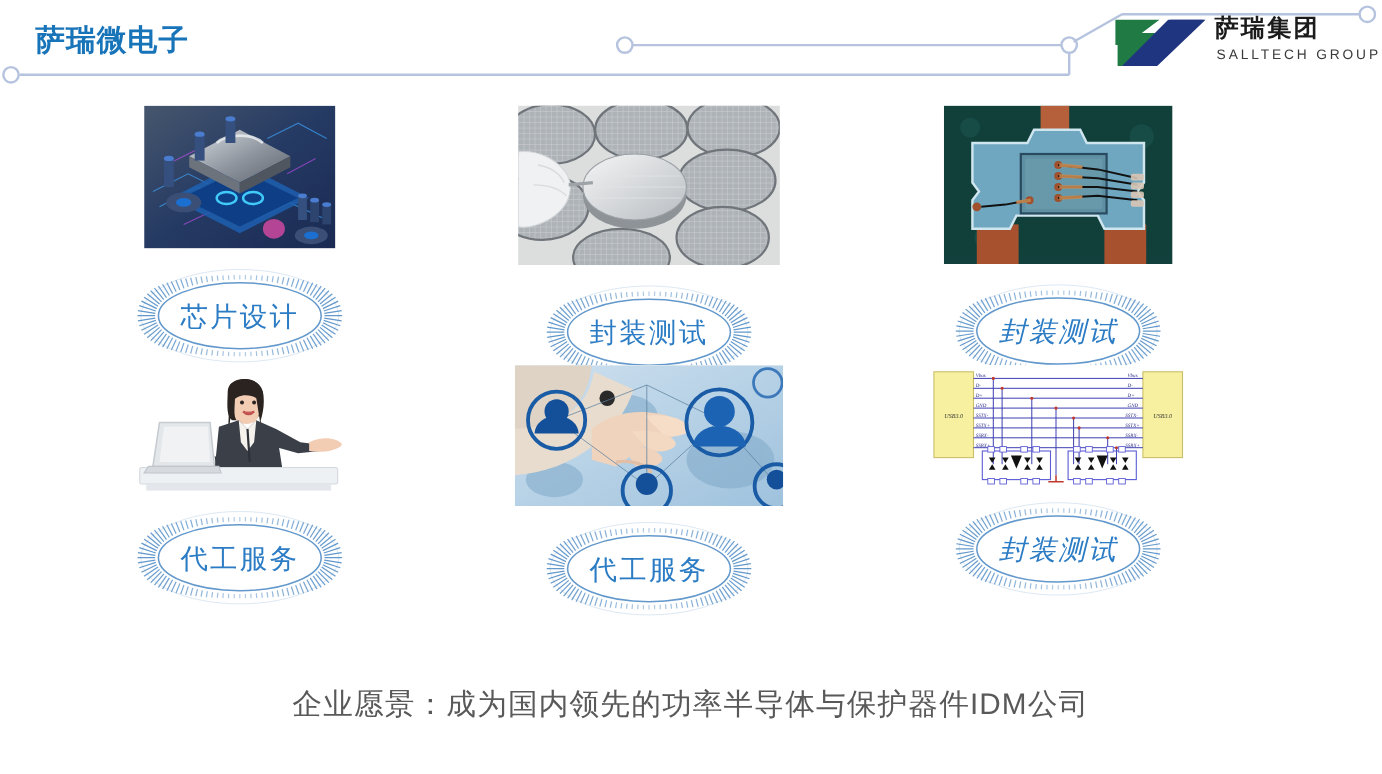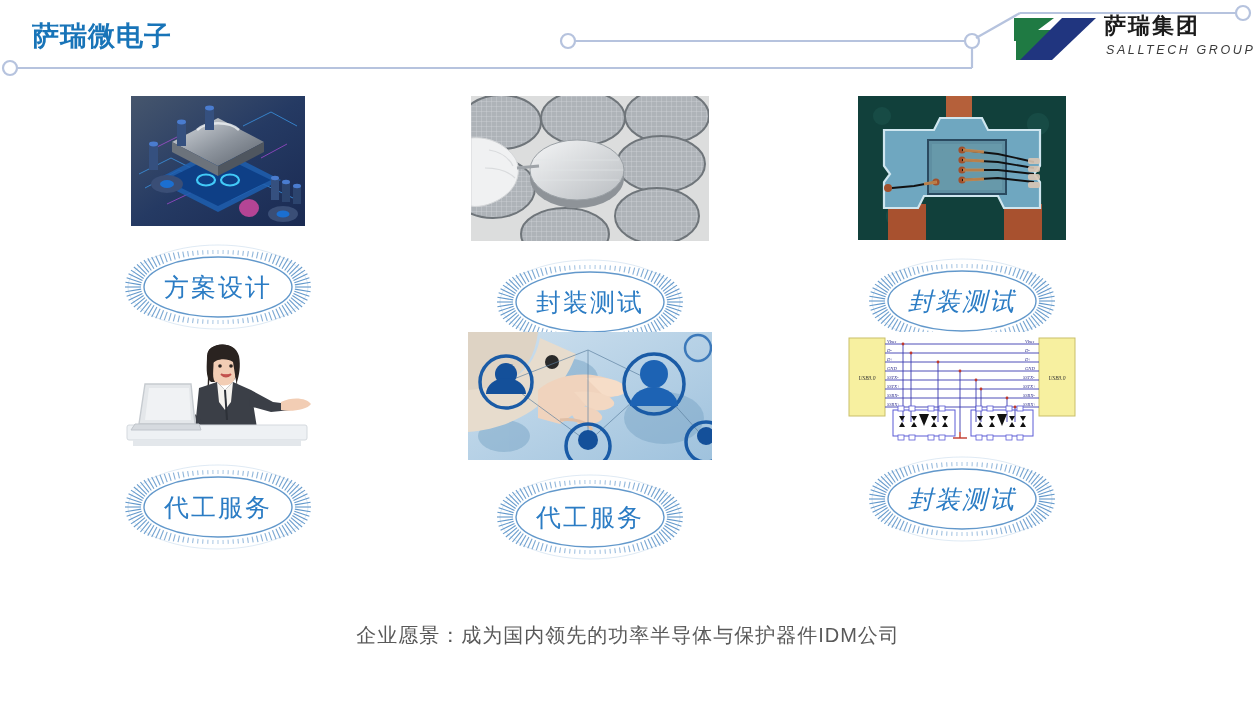--- a/index.html
+++ b/index.html
@@ -23,21 +23,21 @@
   
   .logo-wrap { position:absolute; left:1012px; top:12px; width:238px; height:56px; }
   .logo-mark { position:absolute; left:0; top:4px; width:86px; height:46px; }
   .logo-cn {
     position:absolute; left:92px; top:-1px;
     font-size:22px; font-weight:bold; color:#1b1b1b;
     letter-spacing:2px; white-space:nowrap;
   }
   .logo-en {
     position:absolute; left:94px; top:31px;
-    font-size:12.5px; color:#3a3a3a; letter-spacing:2.6px; white-space:nowrap;font-style:italic;
+    font-size:12.5px; color:#3a3a3a; letter-spacing:2.6px; white-space:nowrap;
   }
 
   
   .grid { position:absolute; left:0; top:96px; width:1256px; height:480px; }
   .cell { position:absolute; width:380px; }
   .cell.c0 { left:28px; }
   .cell.c1 { left:400px; }
   .cell.c2 { left:772px;font-style:italic; }
   .cell.r0 { top:0px; }
   .cell.r1 { top:236px;text-align:center; }
@@ -61,21 +61,21 @@
     display:flex; align-items:center; justify-content:center;
     font-size:25px; color:#2b7cc4; letter-spacing:2px;
     font-family:"Liberation Sans", sans-serif;
   }
   .badge.row1 { margin-top:18px; }
   .badge.row2 { margin-top:14px; }
 
   
   .footer {
     position:absolute; left:0; top:622px; width:1256px;
-    text-align:center; font-size:20px; color:#595959; letter-spacing:1px;
+    text-align:center; font-size:27px; color:#595959; letter-spacing:1px;
   }
 </style>
 </head>
 <body>
 
 <div class="slide">
 
   <div class="header">
 
     <svg class="hdr-svg" width="1256" height="90">
@@ -267,21 +267,21 @@
               <line x1="184.06" y1="28.40" x2="192.60" y2="18.02" opacity="0.90"></line>
               <line x1="186.14" y1="30.37" x2="195.99" y2="20.31" opacity="0.91"></line>
               <line x1="187.91" y1="32.39" x2="199.14" y2="22.99" opacity="0.92"></line>
               <line x1="189.38" y1="34.46" x2="201.99" y2="26.12" opacity="0.93"></line>
               <line x1="190.52" y1="36.56" x2="204.43" y2="29.74" opacity="0.94"></line>
               <line x1="191.34" y1="38.69" x2="206.35" y2="33.82" opacity="0.95"></line>
               <line x1="191.84" y1="40.84" x2="207.57" y2="38.30" opacity="0.95"></line>
             </g>
             <ellipse cx="115" cy="43" rx="90" ry="42" fill="none" stroke="#5a92c8" stroke-width="0.7" opacity="0.28"></ellipse>
           </svg>
-        <div class="badge-label">方案设计</div>
+        <div class="badge-label">芯片设计</div>
       </div>
     </div>
 
     <div class="cell c1 r0">
       <div class="thumb sz-b">
         <svg width="238" height="145" viewBox="0 0 238 145">
           <defs>
             <linearGradient id="wfr" x1="0" y1="0" x2="1" y2="1">
               <stop offset="0" stop-color="#f4f5f6"></stop>
                 <stop offset="1" stop-color="#b9bdc1"></stop>

